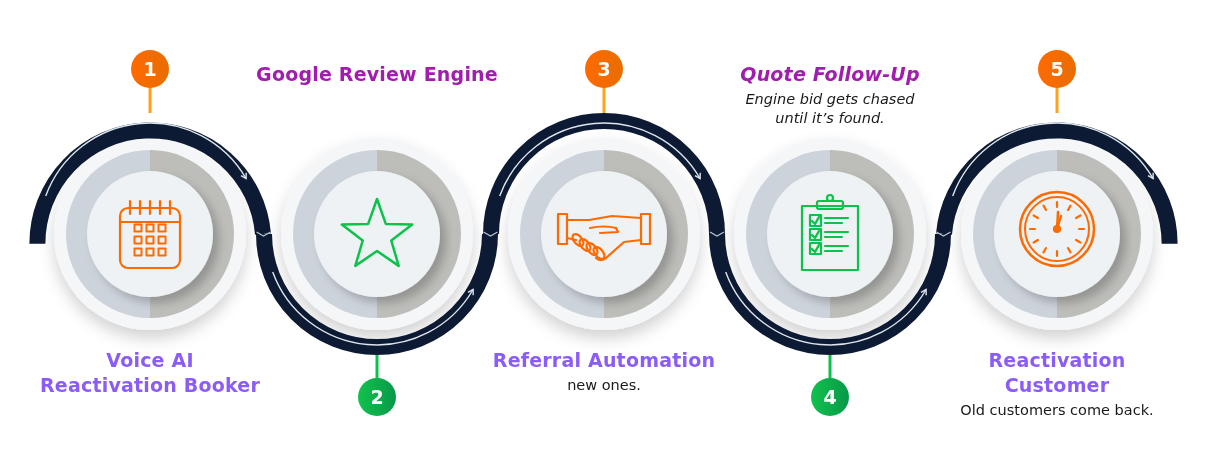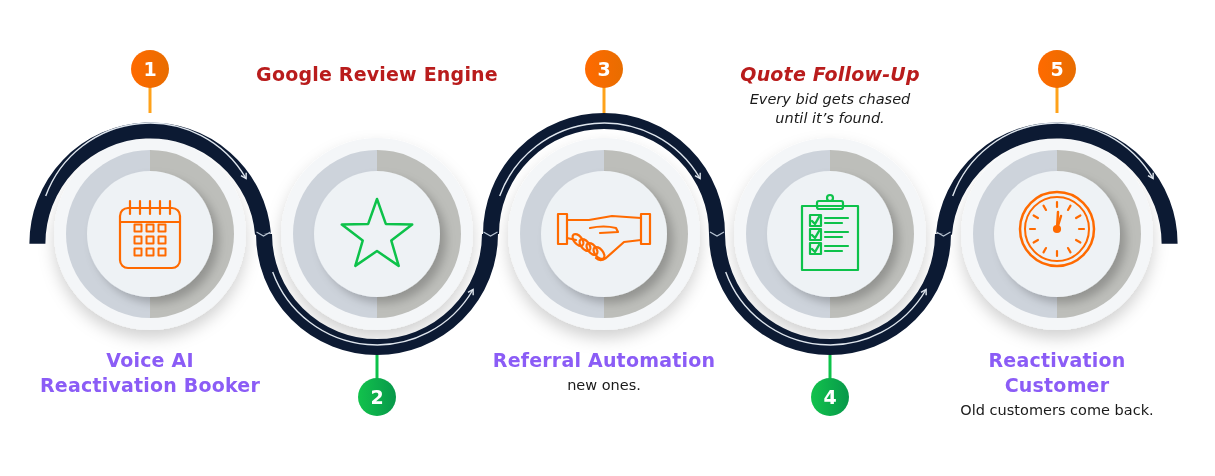--- a/index.html
+++ b/index.html
@@ -2,21 +2,21 @@
 <html><head>
 <meta charset="utf-8">
 <style>
   html, body { margin: 0; padding: 0; background: #ffffff; }
   body { width: 1215px; height: 476px; position: relative; overflow: hidden; font-family: "DejaVu Sans", sans-serif; }
   #stage { position: absolute; left: 0; top: 0; width: 1215px; height: 476px; }
   .lbl { position: absolute; text-align: center; transform: translateX(-50%); white-space: nowrap; }
   .title { font-weight: bold; font-size: 19px; line-height: 25px; letter-spacing: 0.2px; }
   .desc { font-size: 14.5px; line-height: 19px; color: #1a1a1a; }
   .orange { color: #8b5cf6; }
-  .green { color: #b91c1c; }
+  .green { color: #a21caf; }
 </style>
 </head>
 <body>
 
 <div id="stage">
   <svg id="diagram" width="1215" height="476" viewBox="0 0 1215 476">
     <defs>
       <filter id="shadow" x="-30%" y="-30%" width="160%" height="160%">
         <feDropShadow dx="0" dy="8" stdDeviation="8" flood-color="#000" flood-opacity="0.18"></feDropShadow>
       </filter>
@@ -193,21 +193,21 @@
         <div style="height: 10px;"></div>
       </div>
       <div class="lbl" style="left: 604px; top: 348px;">
         <div class="title orange">Referral Automation</div>
         <div style="height: 3px;"></div>
         <div class="desc">new ones.</div>
       </div>
       <div class="lbl" style="left: 830px; top: 62px; font-style: italic;">
         <div class="title green">Quote Follow-Up</div>
         <div style="height: 3px;"></div>
-        <div class="desc">Every bid gets chased</div>
+        <div class="desc">Engine bid gets chased</div>
         <div class="desc">until it’s found.</div>
       </div>
       <div class="lbl" style="left: 1057px; top: 348px;">
         <div class="title orange">Reactivation</div>
         <div class="title orange">Customer</div>
         <div style="height: 3px;"></div>
         <div class="desc">Old customers come back.</div>
       </div>
     </div>
 </div>

